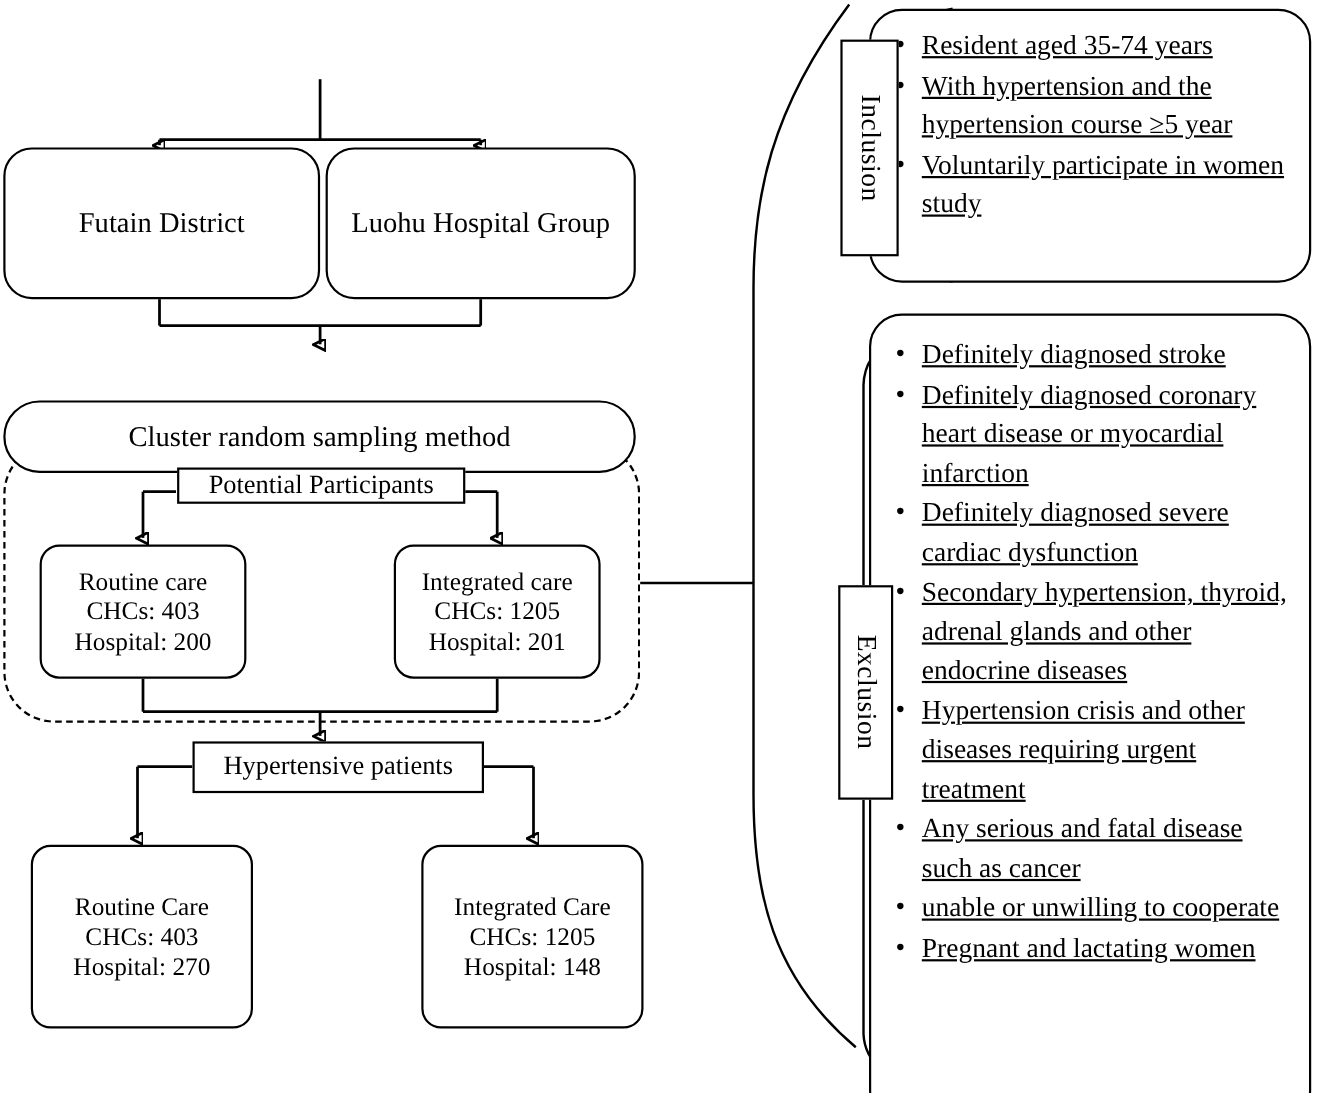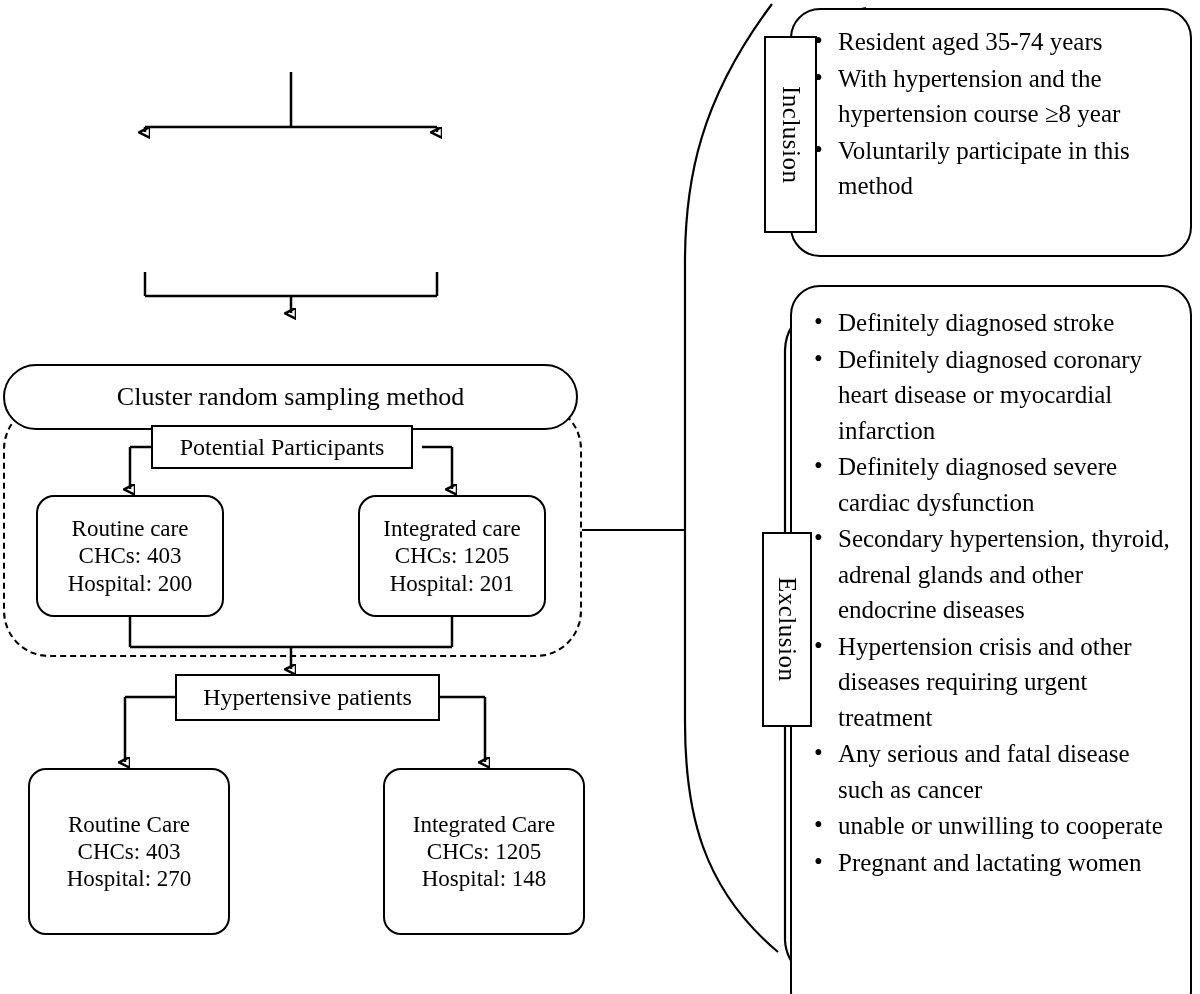--- a/index.html
+++ b/index.html
@@ -81,20 +81,21 @@
   .criteria-list {
     margin: 0;
     padding: 0 14px 0 46px;
     list-style: none;
     font-size: 25px;
     line-height: 1.42;
   }
   .criteria-list li {
     position: relative;
     margin: 0 0 1px 0;
+    text-decoration: underline;
   }
   .criteria-list li::before {
     content: "\2022";
     position: absolute;
     left: -24px;
     top: -1px;
     font-size: 25px;
   }
   
   .side-label {
@@ -163,29 +164,35 @@
 
     <path class="thin" d="M 817,36 C 828,24 843,12 866,8"></path>
 
     <path class="thin" d="M 817,232 C 828,244 843,252 866,256"></path>
 
     <path class="thin" d="M 866,290 C 832,293 786,310 785,350 L 785,532"></path>
     <path class="thin" d="M 785,727 L 785,940 C 786,965 808,985 840,988"></path>
   </svg>
 
 
-
+  <div class="node rounded fs-26" style="left:3px; top:134px; width:288px; height:138px;">
+    <span class="line">Futain District</span>
+  </div>
+
+  <div class="node rounded fs-26" style="left:296px; top:134px; width:282px; height:138px;">
+    <span class="line">Luohu Hospital Group</span>
+  </div>
 
   <div class="node pill fs-26" style="left:3px; top:316px; width:575px; height:66px;margin-top:48px;">
     <span class="line">Cluster random sampling method</span>
   </div>
 
   <div class="dashed-group" style="left:3px; top:403px; width:579px; height:254px;"></div>
 
-  <div class="node sharp fs-24" style="left:151px; top:425px; width:262px; height:44px; border-width:2.2px;">
+  <div class="node sharp fs-24" style="left:161px; top:425px; width:262px; height:33px; border-width:2.2px;">
     <span class="line">Potential Participants</span>
   </div>
 
   <div class="node rounded-s fs-23" style="left:36px; top:495px; width:188px; height:122px;">
     <span class="line">Routine care</span>
     <span class="line">CHCs: 403</span>
     <span class="line">Hospital: 200</span>
   </div>
 
   <div class="node rounded-s fs-23" style="left:358px; top:495px; width:188px; height:122px;">
@@ -206,22 +213,22 @@
 
   <div class="node rounded-s fs-23" style="left:383px; top:768px; width:202px; height:167px;">
     <span class="line">Integrated Care</span>
     <span class="line">CHCs: 1205</span>
     <span class="line">Hospital: 148</span>
   </div>
 
   <div class="criteria-box" style="left:790px; top:8px; width:402px; height:249px;">
     <ul class="criteria-list" id="inclusion-list" style="padding-top:14px;">
         <li>Resident aged 35-74 years</li>
-        <li>With hypertension and the hypertension course ≥8 year</li>
-        <li>Voluntarily participate in this method</li>
+        <li>With hypertension and the hypertension course ≥5 year</li>
+        <li>Voluntarily participate in women study</li>
       </ul>
   </div>
 
   <div class="side-label" style="left:764px; top:36px; width:53px; height:197px;">
     <span>Inclusion</span>
   </div>
 
   <div class="criteria-box" style="left:790px; top:285px; width:402px; height:736px;">
     <ul class="criteria-list" id="exclusion-list" style="padding-top:18px;">
         <li>Definitely diagnosed stroke</li>

